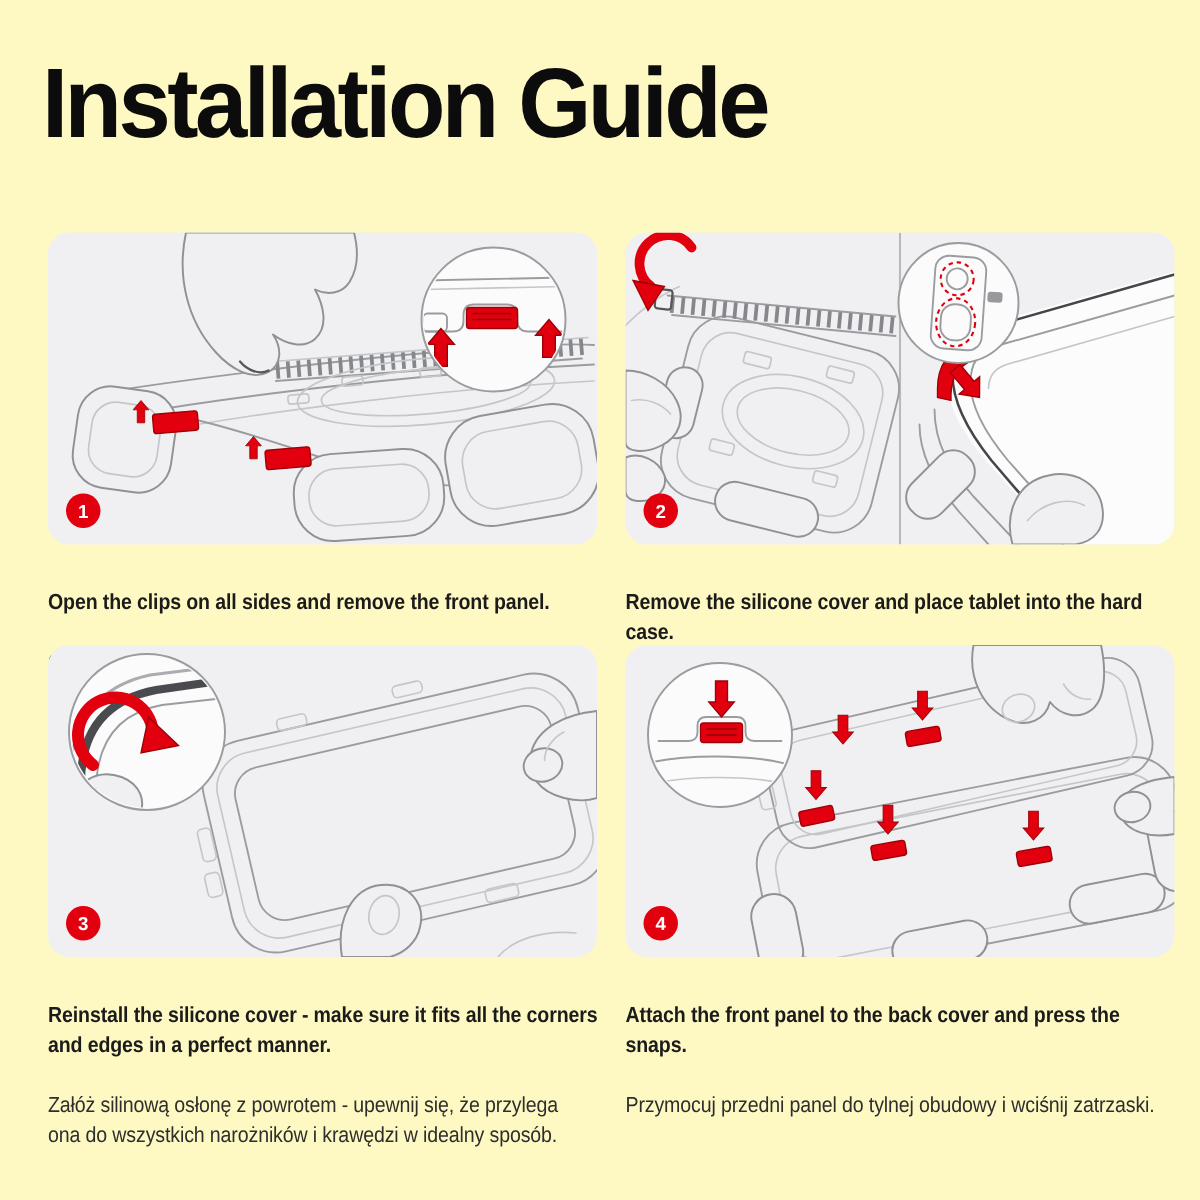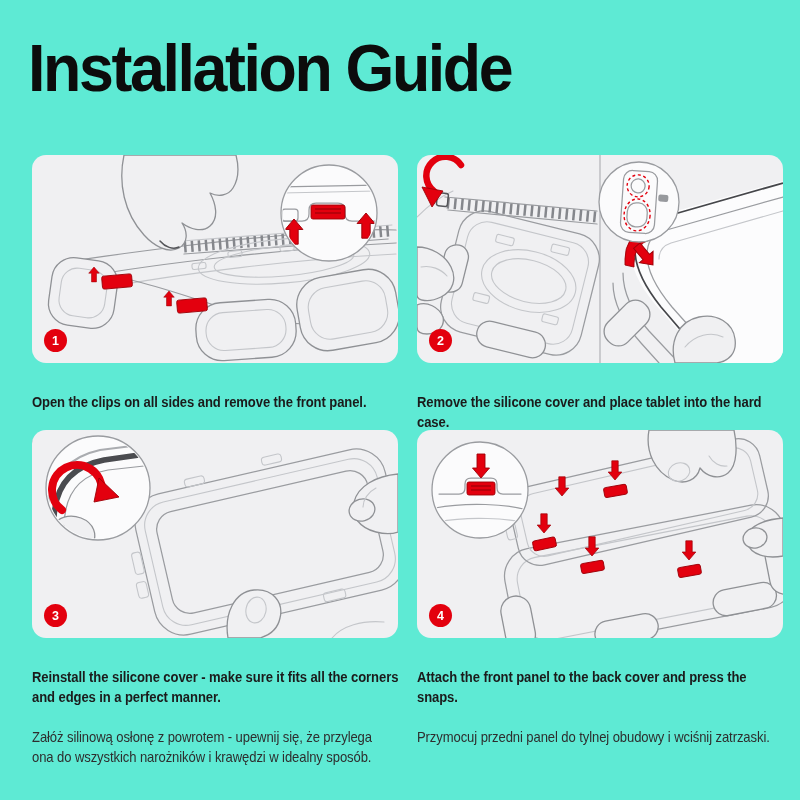--- a/index.html
+++ b/index.html
@@ -1,17 +1,17 @@
 <!DOCTYPE html>
 <html><head>
 <meta charset="utf-8">
 <style>
   html,body{margin:0;padding:0;background:#ffffff;}
   body{width:800px;height:800px;font-family:"Liberation Sans",sans-serif;position:relative;overflow:hidden;}
-  .page{position:absolute;inset:0;background:#5eead4;}
+  .page{position:absolute;inset:0;background:#fef9c3;}
   .title{position:absolute;left:28px;top:30px;margin:0;font-size:66px;font-weight:700;
          letter-spacing:-2.5px;color:#0c0c0c;transform:scaleX(.95);transform-origin:0 50%;white-space:nowrap;}
   .grid{position:absolute;left:32px;top:155px;width:751px;display:grid;
         grid-template-columns:366px 366px;grid-template-rows:275px auto;column-gap:19px;}
   .cell{position:relative;}
   .panel{position:relative;width:366px;height:208px;background:#f0f0f2;border-radius:14px;overflow:hidden;}
   .panel svg{position:absolute;inset:0;}
   .badge{position:absolute;left:12px;bottom:11px;width:23px;height:23px;border-radius:50%;
          background:#e3000e;color:#ffffff;font-size:12.5px;font-weight:700;
          display:flex;align-items:center;justify-content:center;}

